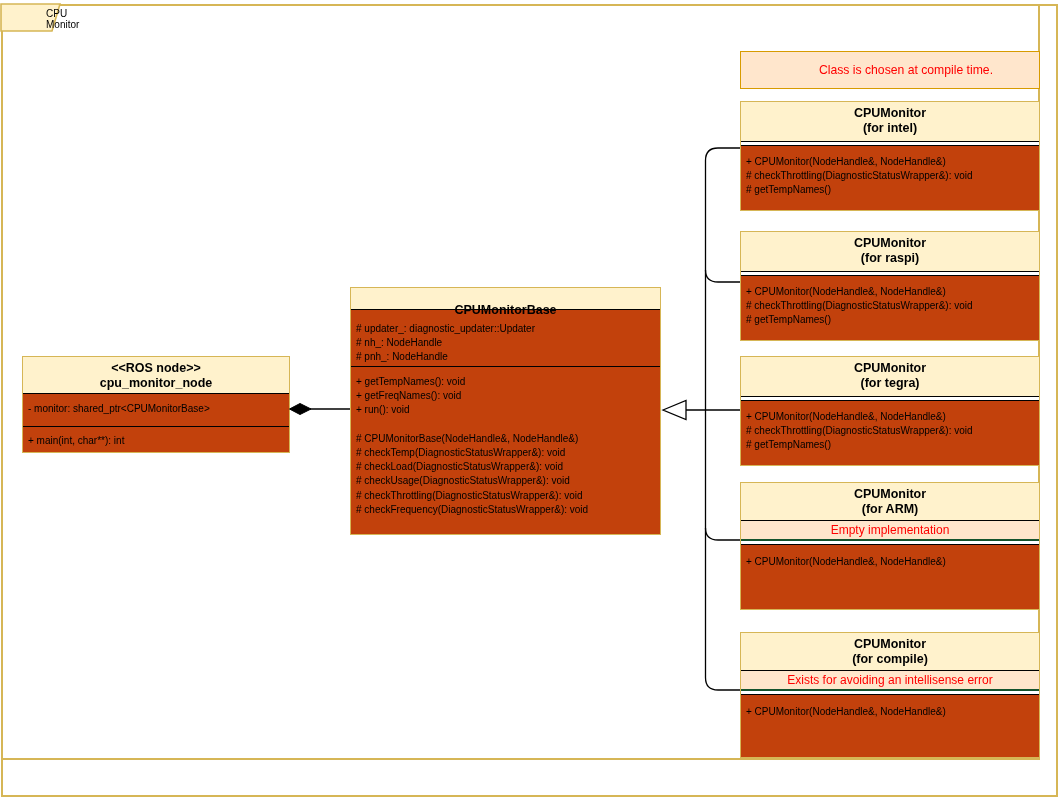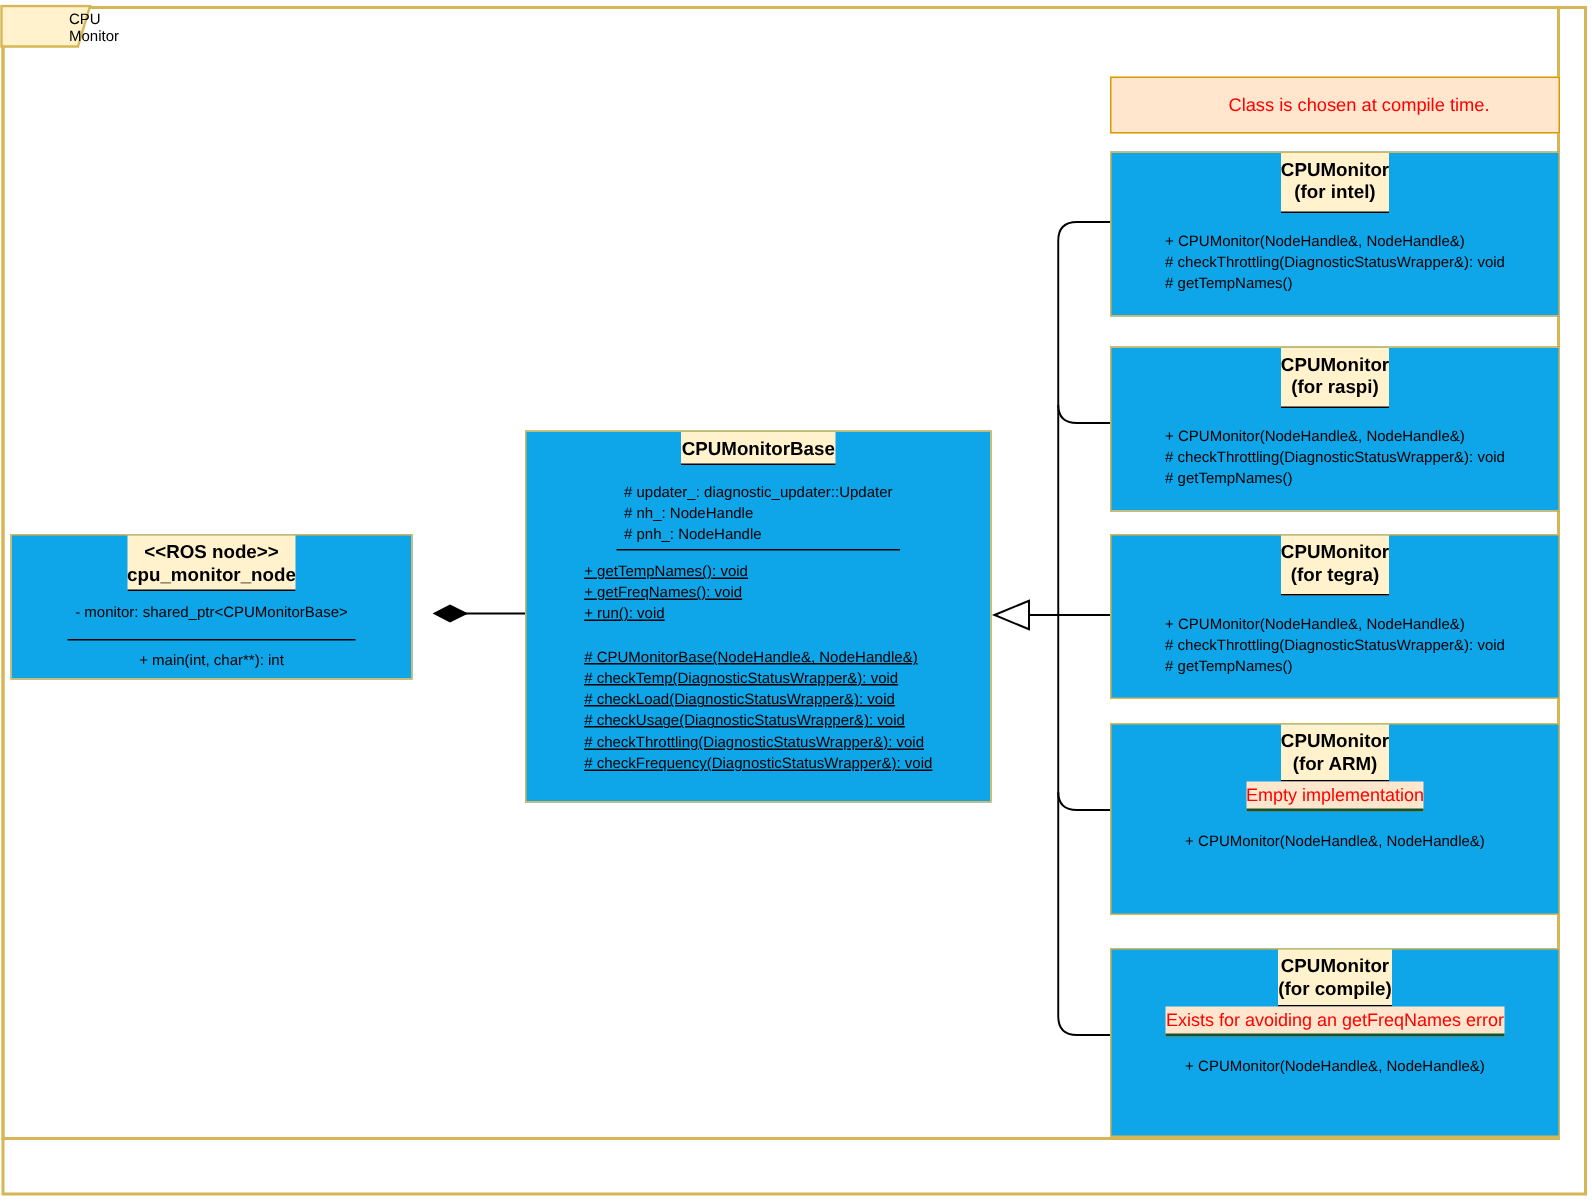--- a/index.html
+++ b/index.html
@@ -8,28 +8,28 @@
     position:relative;width:1061px;height:801px;background:#ffffff;overflow:hidden;
     font-family:"Liberation Sans",sans-serif;color:#000;
   }
   .frame-border{position:absolute;border:2px solid #D6B656;background:transparent;}
   .tab-wrap{position:absolute;left:0;top:3px;width:64px;height:29px;}
   .tab-label{
     position:absolute;left:2px;top:5px;width:54px;text-align:center;
     font-size:10px;line-height:11px;color:#000;padding-left:44px;
   }
   .uml-box{
-    position:absolute;background:#0ea5e9;border:1px solid #D6B656;
-    display:flex;flex-direction:column;align-items:center;
+    position:absolute;background:#c2410c;border:1px solid #D6B656;
+    display:flex;flex-direction:column;
   }
   .uml-header{
     background:#FFF2CC;border-bottom:1px solid #000;text-align:center;
     font-weight:bold;font-size:12.5px;line-height:15px;padding-top:4px;
   }
-  .uml-header.single{line-height:20px;padding-top:1px;}
+  .uml-header.single{line-height:20px;padding-top:12px;}
   .uml-section{padding:6px 5px 4px 5px;font-size:10px;}
   .uml-section.with-sep{border-bottom:1px solid #000;}
   .m-line{min-height:14.2px;line-height:14.2px;white-space:nowrap;}
   .attr-strip{height:4px;border-bottom:1px solid #000;background:#fff;}
   .banner{
     background:#FFE6CC;border-bottom:2px solid #14532d;color:#FF0000;
     font-size:12px;line-height:19px;height:20px;text-align:center;white-space:nowrap;
   }
   .note-box{
     position:absolute;background:#FFE6CC;border:1px solid #D79B00;
@@ -51,21 +51,21 @@
     <svg width="64" height="29">
       <path d="M1,1 H60 L52,28 H1 Z" fill="#FFF2CC" stroke="#D6B656" stroke-width="1.6"></path>
     </svg>
     <div class="tab-label">CPU Monitor</div>
   </div>
 
   <div class="note-box" style="left:740px;top:51px;width:300px;height:38px;padding-left:32px;">
     <span>Class is chosen at compile time.</span>
   </div>
 
-  <div class="uml-box" style="left:7px;top:356px;width:268px;height:97px;">
+  <div class="uml-box" style="left:22px;top:356px;width:268px;height:97px;">
     <div class="uml-header" style="height:37px;">
       <div>&lt;&lt;ROS node&gt;&gt;</div>
       <div>cpu_monitor_node</div>
     </div>
     <div class="uml-section with-sep" style="height:33px;padding-top:8px;">
       <div class="m-line">- monitor: shared_ptr&lt;CPUMonitorBase&gt;</div>
     </div>
     <div class="uml-section" style="flex:1;padding-top:7px;">
       <div class="m-line">+ main(int, char**): int</div>
     </div>
@@ -73,21 +73,21 @@
 
   <div class="uml-box" style="left:350px;top:287px;width:311px;height:248px;">
     <div class="uml-header single" style="height:22px;">
       <div>CPUMonitorBase</div>
     </div>
     <div class="uml-section with-sep" style="height:57px;padding-top:12px;">
       <div class="m-line"># updater_: diagnostic_updater::Updater</div>
       <div class="m-line"># nh_: NodeHandle</div>
       <div class="m-line"># pnh_: NodeHandle</div>
     </div>
-    <div class="uml-section" style="flex:1;padding-top:8px;text-decoration:underline;">
+    <div class="uml-section" style="flex:1;padding-top:8px;">
       <div class="m-line">+ getTempNames(): void</div>
       <div class="m-line">+ getFreqNames(): void</div>
       <div class="m-line">+ run(): void</div>
       <div class="m-line"></div>
       <div class="m-line"># CPUMonitorBase(NodeHandle&amp;, NodeHandle&amp;)</div>
       <div class="m-line"># checkTemp(DiagnosticStatusWrapper&amp;): void</div>
       <div class="m-line"># checkLoad(DiagnosticStatusWrapper&amp;): void</div>
       <div class="m-line"># checkUsage(DiagnosticStatusWrapper&amp;): void</div>
       <div class="m-line"># checkThrottling(DiagnosticStatusWrapper&amp;): void</div>
       <div class="m-line"># checkFrequency(DiagnosticStatusWrapper&amp;): void</div>
@@ -143,21 +143,21 @@
     <div class="uml-section" style="flex:1;padding-top:10px;">
       <div class="m-line">+ CPUMonitor(NodeHandle&amp;, NodeHandle&amp;)</div>
     </div>
   </div>
 
   <div class="uml-box" style="left:740px;top:632px;width:300px;height:126px;">
     <div class="uml-header" style="height:38px;">
       <div>CPUMonitor</div>
       <div>(for compile)</div>
     </div>
-    <div class="banner">Exists for avoiding an getFreqNames error</div>
+    <div class="banner">Exists for avoiding an intellisense error</div>
     <div class="attr-strip"></div>
     <div class="uml-section" style="flex:1;padding-top:10px;">
       <div class="m-line">+ CPUMonitor(NodeHandle&amp;, NodeHandle&amp;)</div>
     </div>
   </div>
 
   <svg class="connectors" width="1061" height="801">
 
     <line x1="310" y1="409" x2="350" y2="409" stroke="#000" stroke-width="1.3"></line>
     <polygon points="289.5,409 300,403.5 311,409 300,414.5" fill="#000" stroke="#000" stroke-width="1"></polygon>

